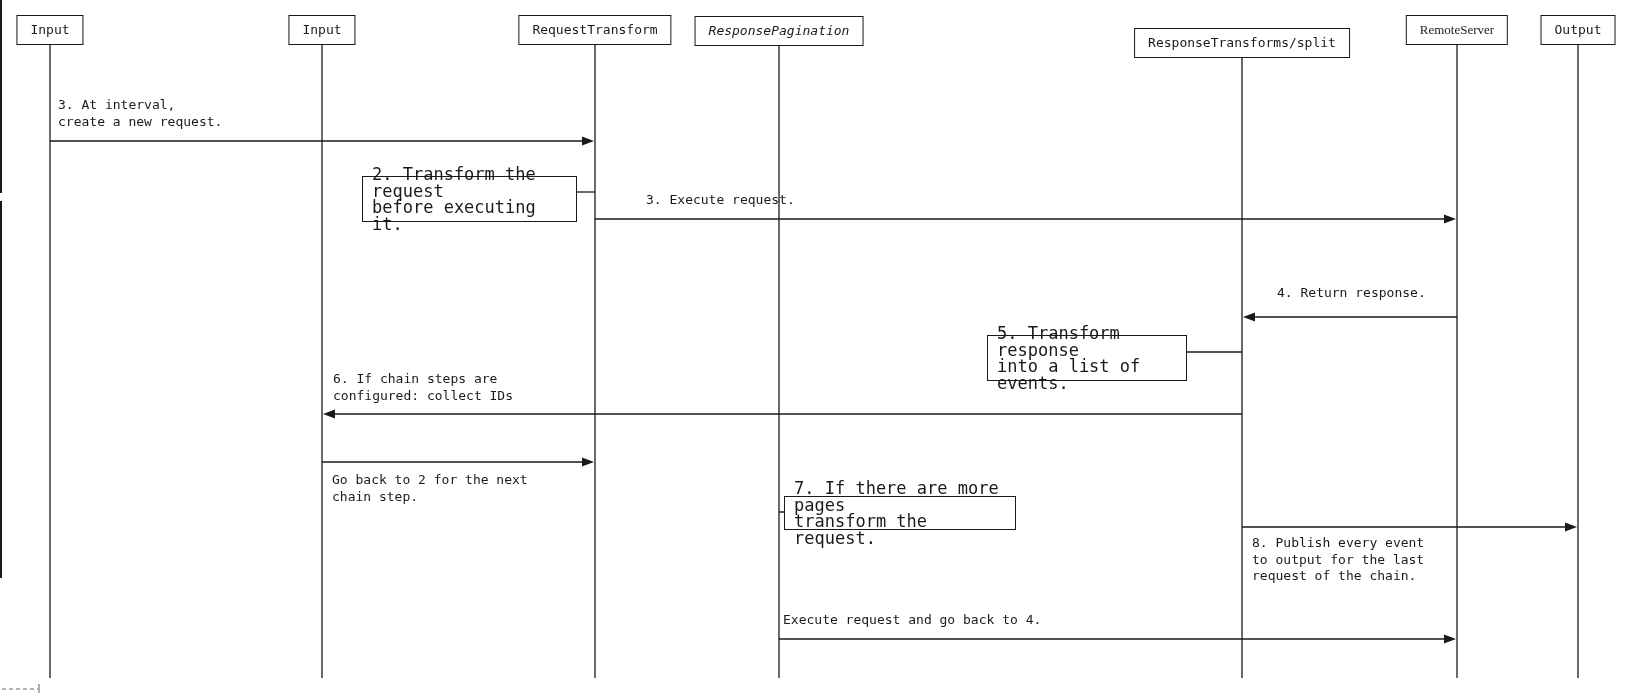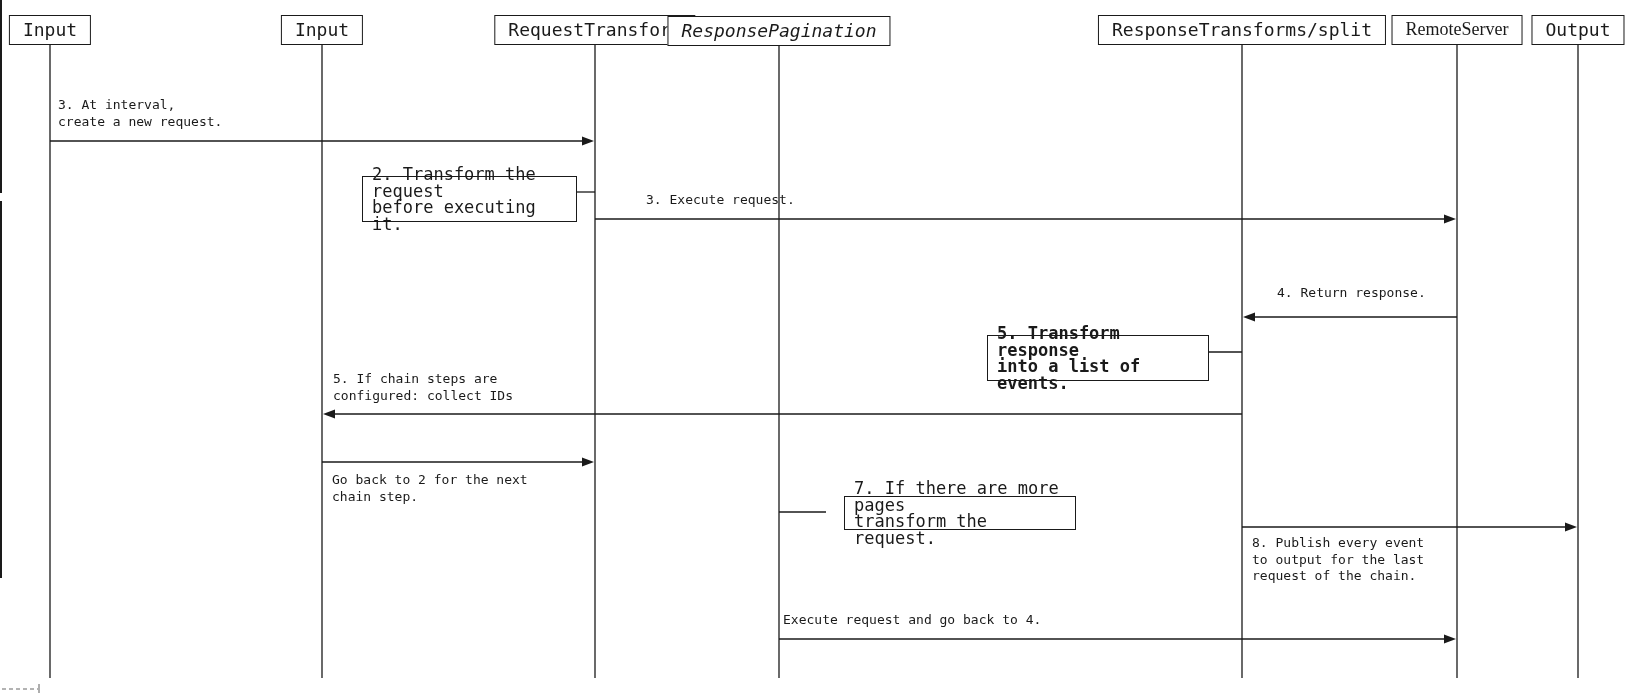--- a/index.html
+++ b/index.html
@@ -19,21 +19,21 @@
     position: absolute;
     left: 0;
     top: 0;
   }
   .pbox {
     position: absolute;
     transform: translateX(-50%);
     border: 1.6px solid #1a1a1a;
     background: #ffffff;
     color: #1a1a1a;
-    font-size: 18px;
+    font-size: 13px;
     line-height: 13px;
     padding: 7px 13px 8px 13px;
     white-space: nowrap;
     box-sizing: border-box;
   }
   .mlabel {
     position: absolute;
     color: #1a1a1a;
     font-size: 13px;
     line-height: 16.5px;
@@ -85,35 +85,35 @@
       <line x1="1" y1="0" x2="1" y2="193" stroke="#1a1a1a" stroke-width="2"></line>
       <line x1="1" y1="201" x2="1" y2="578" stroke="#1a1a1a" stroke-width="2"></line>
       <line x1="2" y1="689" x2="38" y2="689" stroke="#9a9a9a" stroke-width="1.6" stroke-dasharray="4,3"></line>
       <line x1="39" y1="684" x2="39" y2="693" stroke="#9a9a9a" stroke-width="1.6"></line>
     </svg>
   <div id="layer">
       <div class="pbox" style="left: 50px; top: 15px;">Input</div>
       <div class="pbox" style="left: 322px; top: 15px;">Input</div>
       <div class="pbox" style="left: 595px; top: 15px;">RequestTransform</div>
       <div class="pbox" style="left: 779px; top: 16px; font-style: italic;">ResponsePagination</div>
-      <div class="pbox" style="left: 1242px; top: 15px;">ResponseTransforms/split</div>
+      <div class="pbox" style="left: 1242px; top: 28px;">ResponseTransforms/split</div>
       <div class="pbox" style="left: 1457px; top: 15px; font-family: Liberation Serif, serif;">RemoteServer</div>
       <div class="pbox" style="left: 1578px; top: 15px;">Output</div>
       <div class="mlabel" style="left: 58px; top: 97px;">3. At interval,
 create a new request.</div>
       <div class="note" style="left: 362px; top: 176px; width: 215px; height: 46px;">2. Transform the request
 before executing it.</div>
       <div class="mlabel" style="left: 614px; top: 192px; margin-left: 32px;">3. Execute request.</div>
       <div class="mlabel" style="left: 1277px; top: 285px;">4. Return response.</div>
-      <div class="note" style="left: 987px; top: 335px; width: 222px; height: 46px; font-weight: bold;">5. Transform response
+      <div class="note" style="left: 987px; top: 335px; width: 200px; height: 46px;">5. Transform response
 into a list of events.</div>
-      <div class="mlabel" style="left: 333px; top: 371px;">5. If chain steps are
+      <div class="mlabel" style="left: 333px; top: 371px;">6. If chain steps are
 configured: collect IDs</div>
       <div class="mlabel" style="left: 332px; top: 472px;">Go back to 2 for the next
 chain step.</div>
-      <div class="note" style="left: 844px; top: 496px; width: 232px; height: 34px;">7. If there are more pages
+      <div class="note" style="left: 784px; top: 496px; width: 232px; height: 34px;">7. If there are more pages
 transform the request.</div>
       <div class="mlabel" style="left: 1252px; top: 535px;">8. Publish every event
 to output for the last
 request of the chain.</div>
       <div class="mlabel" style="left: 783px; top: 612px;">Execute request and go back to 4.</div>
     </div>
 </div>
 
 </body></html>

